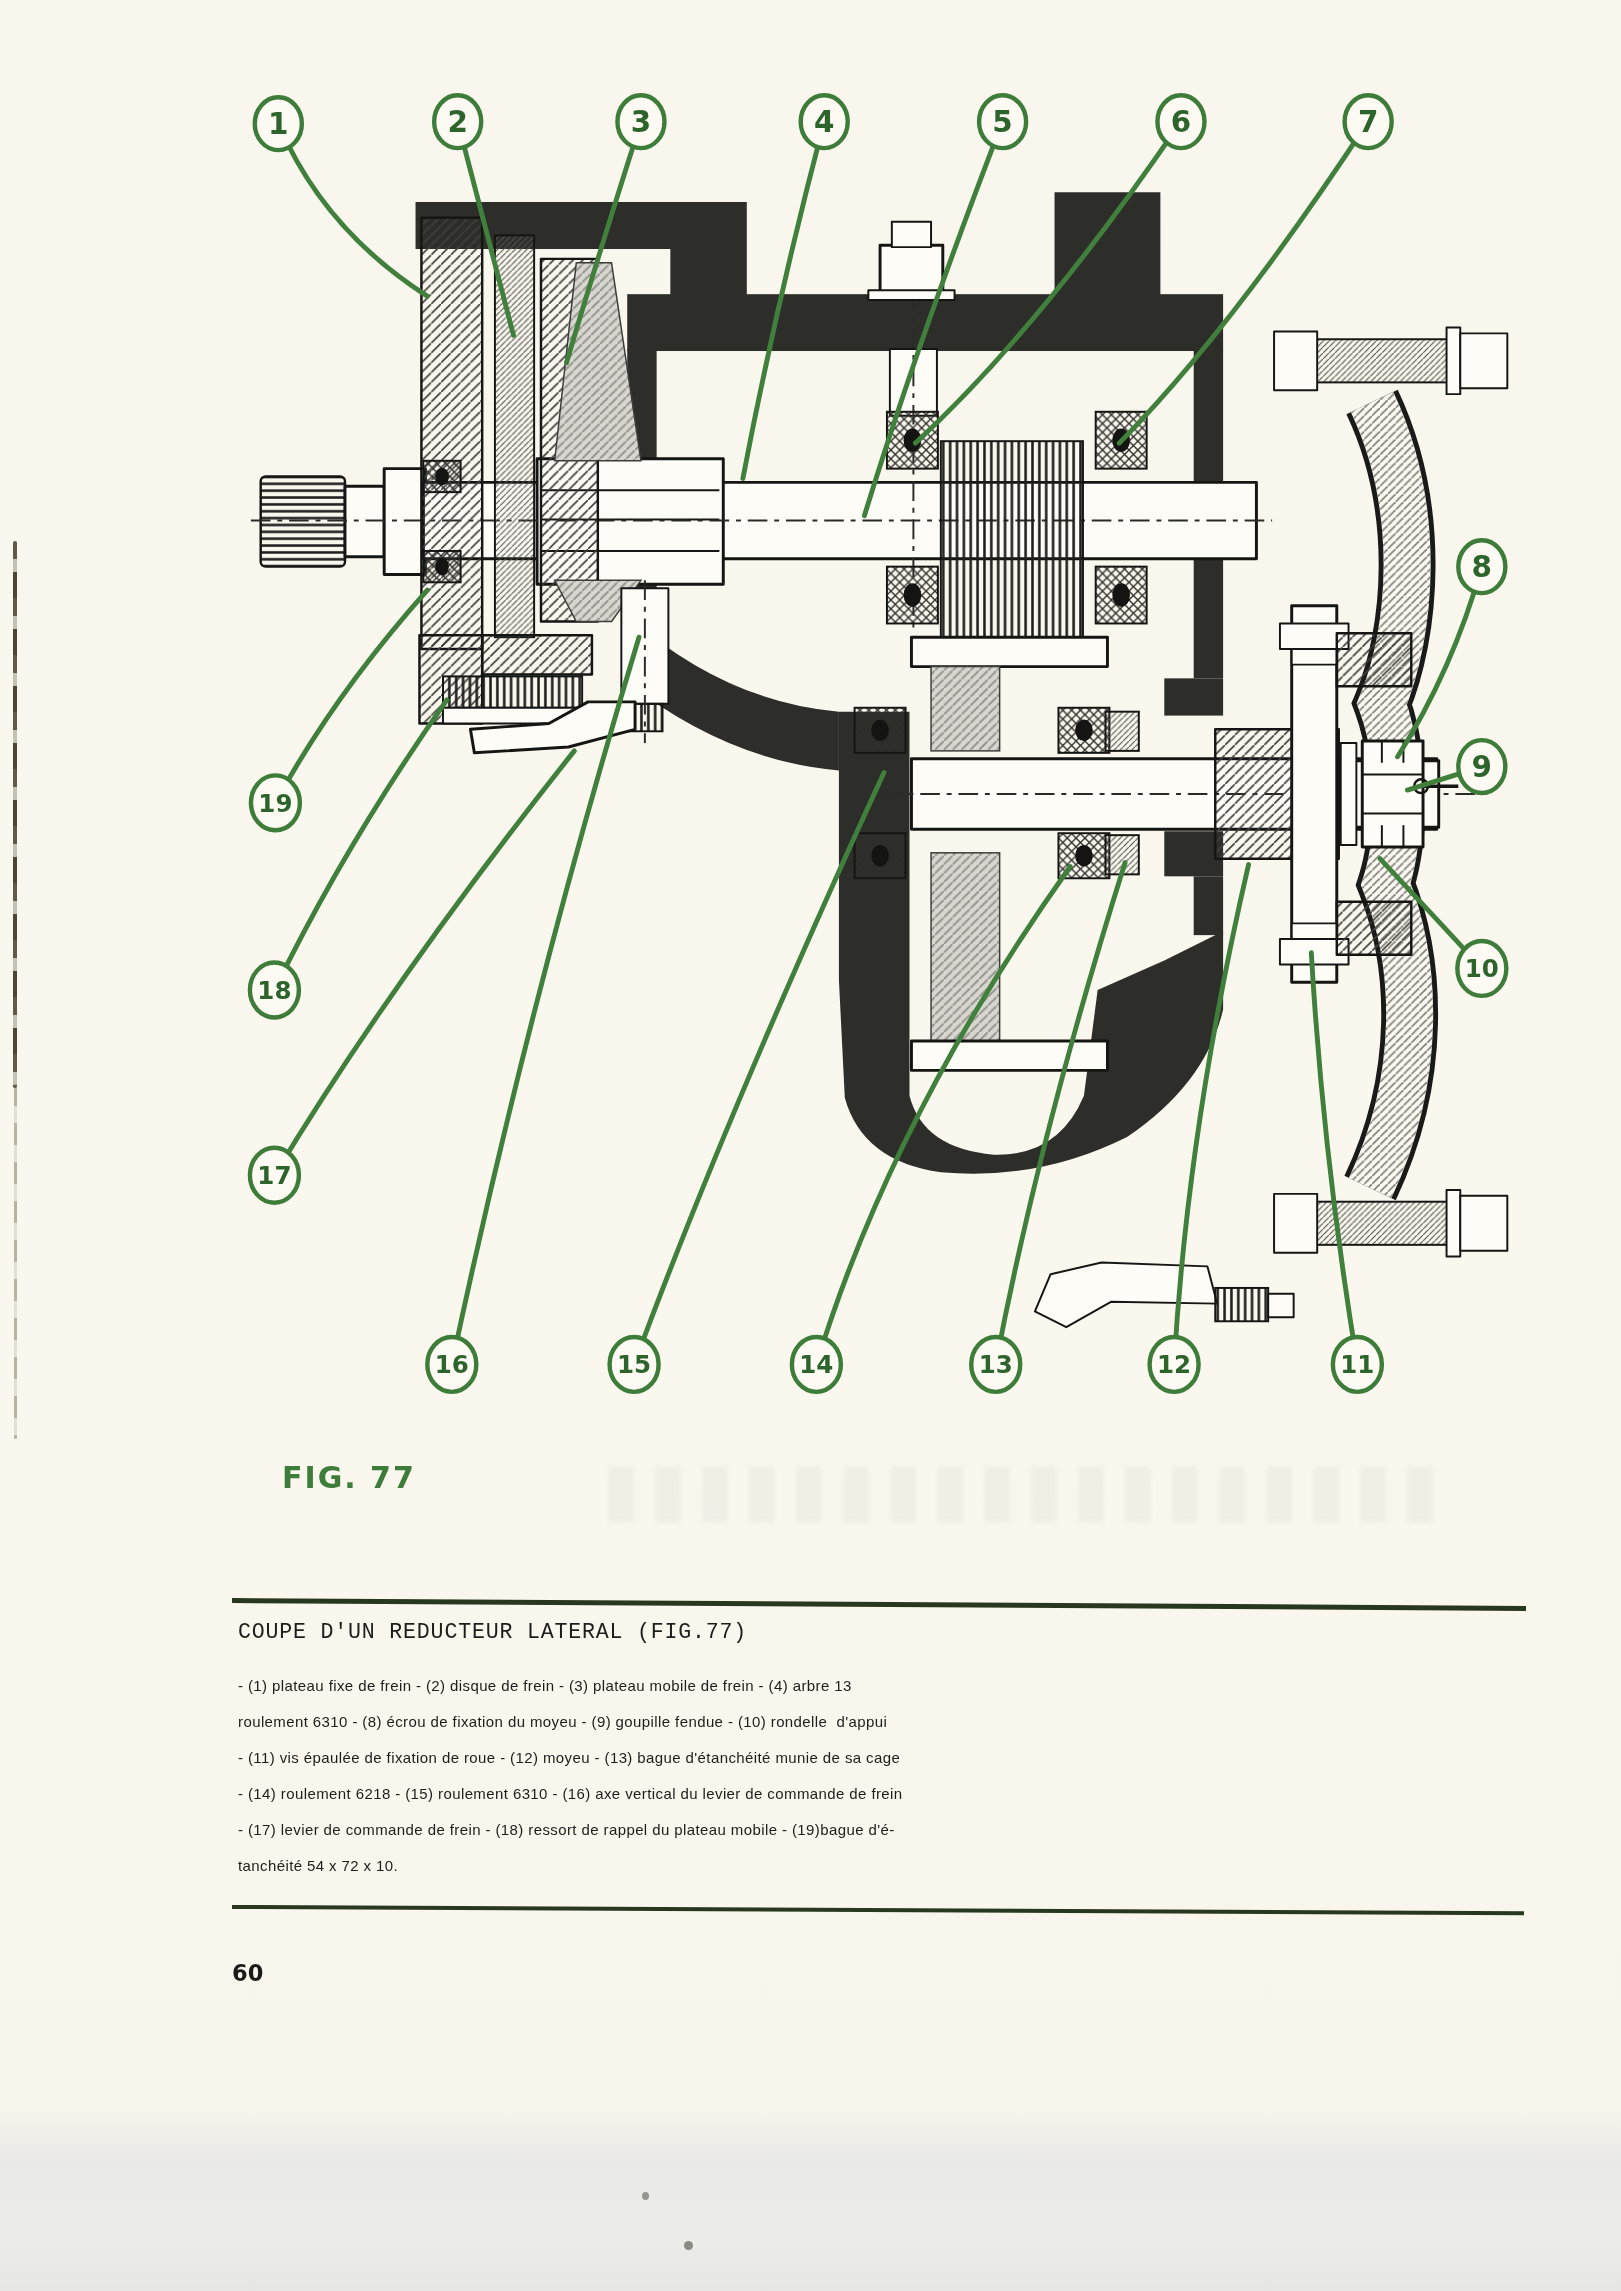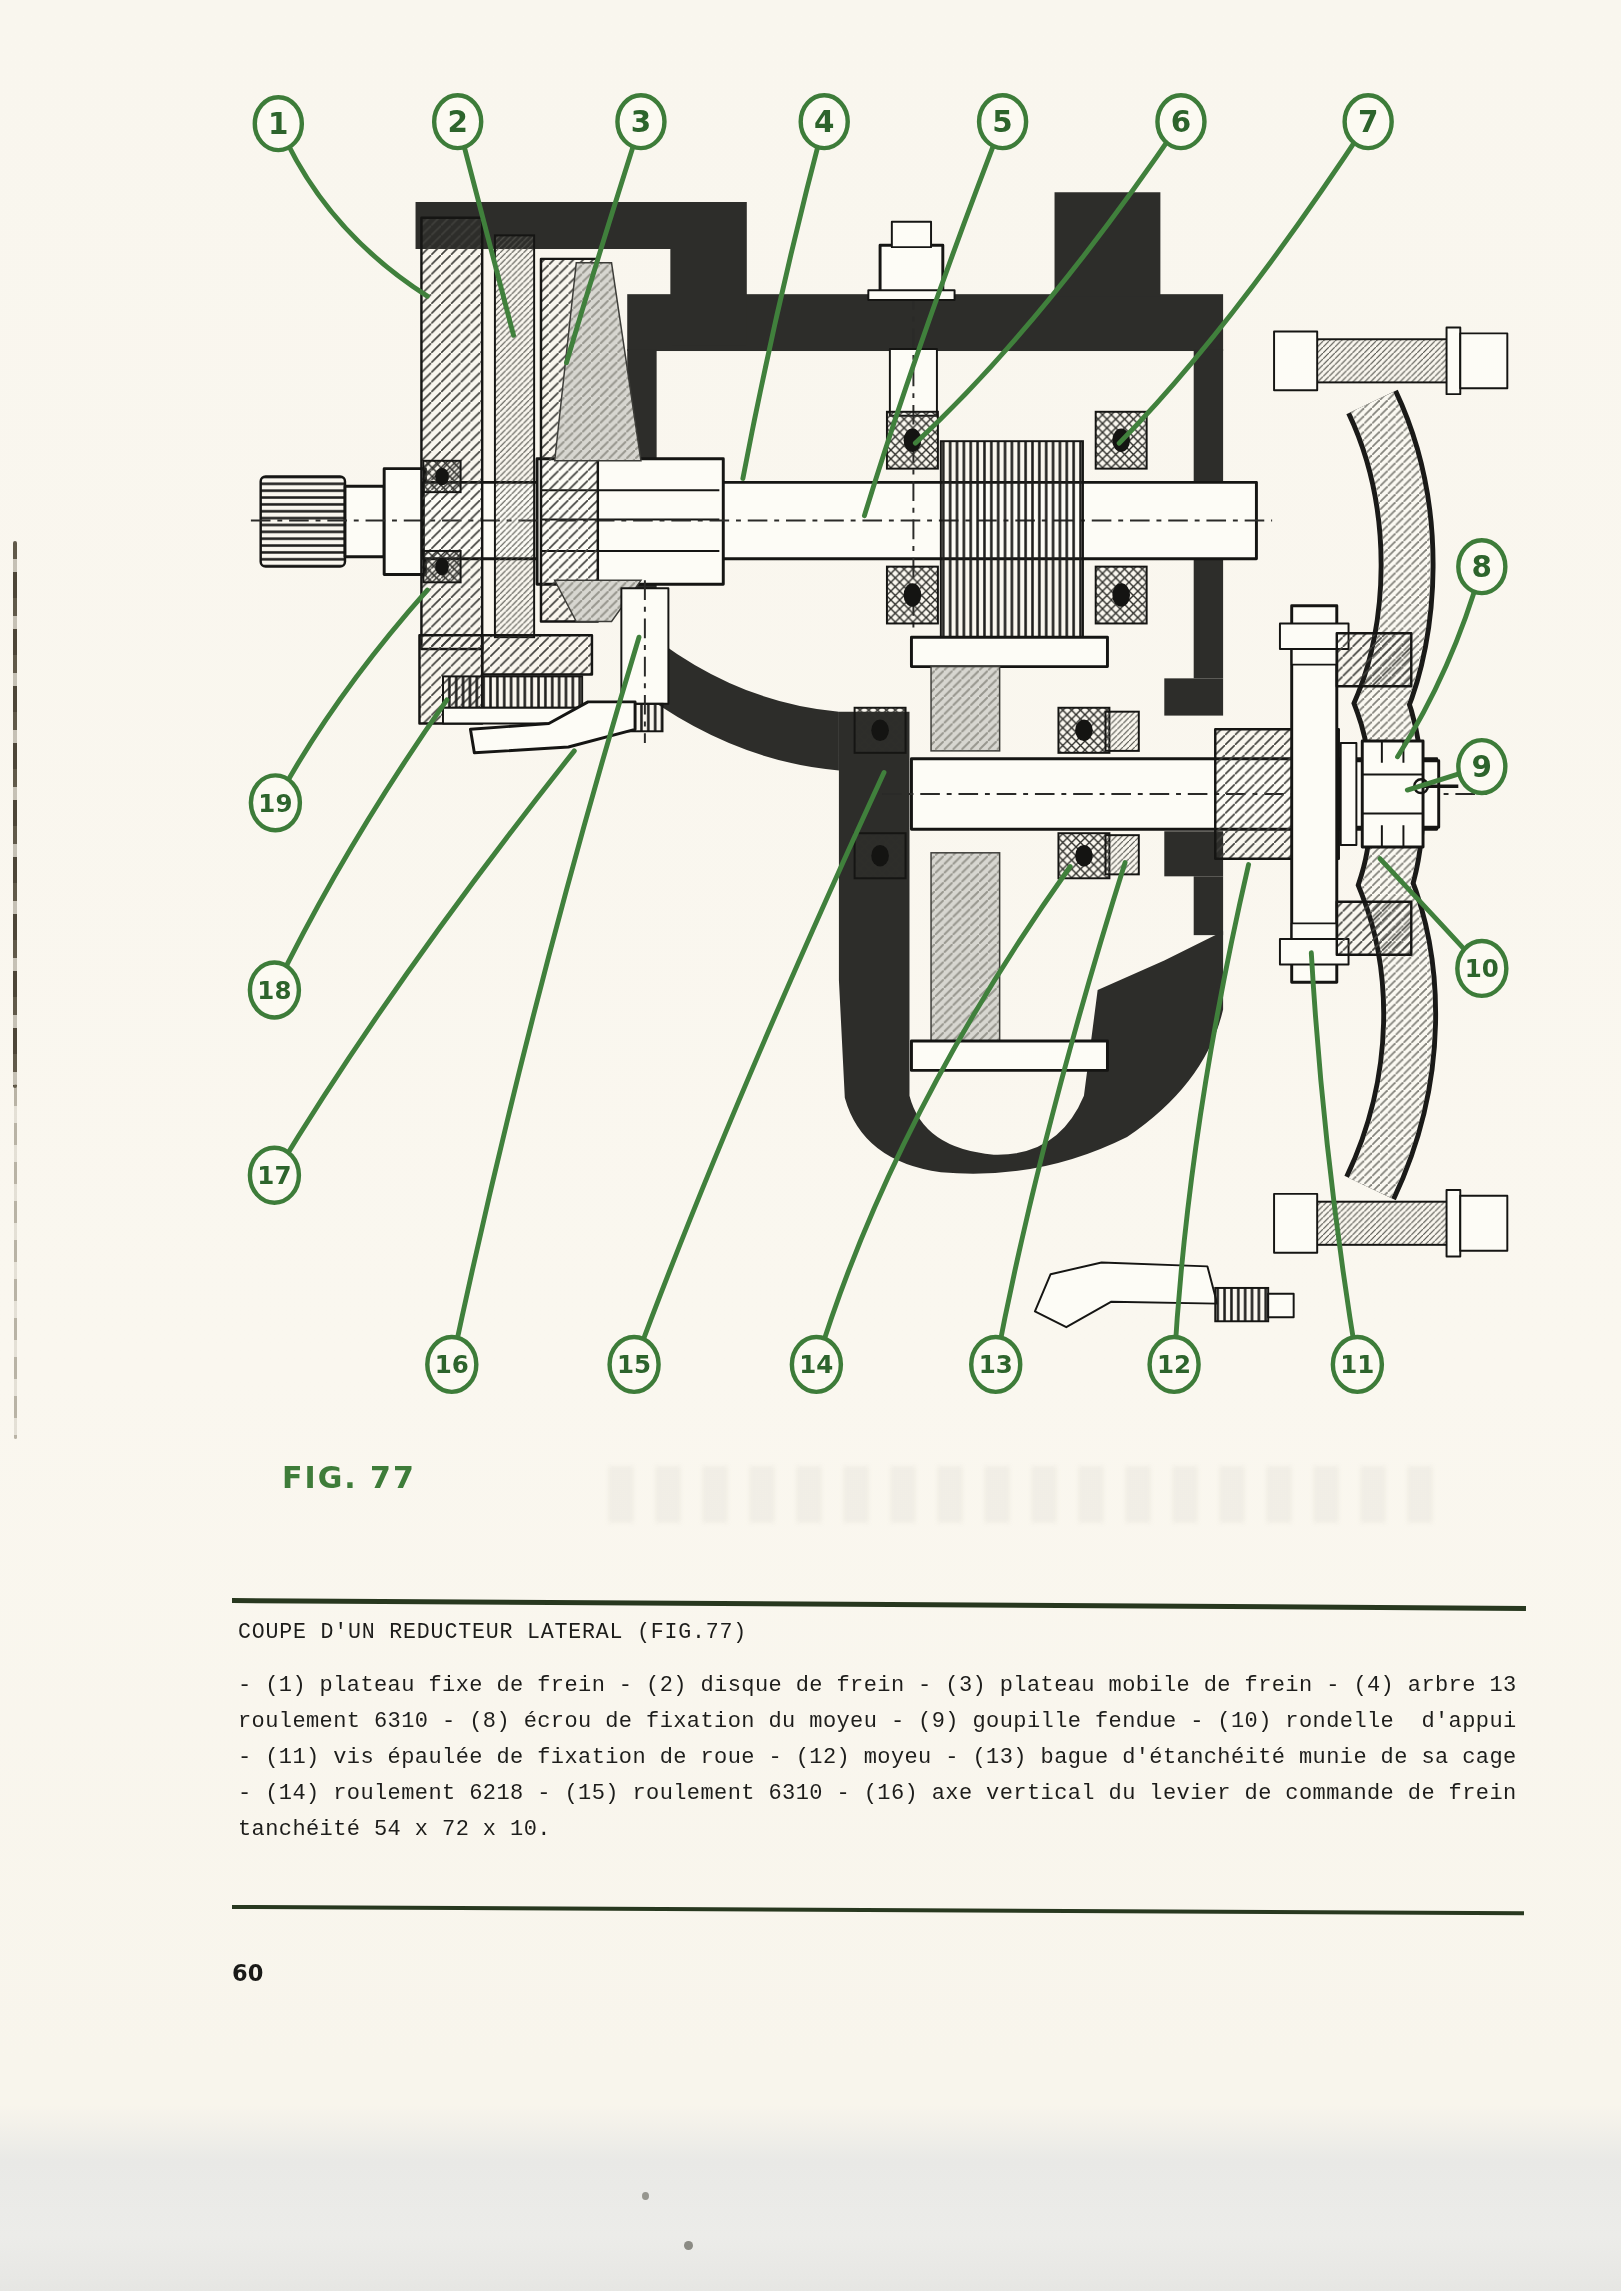--- a/index.html
+++ b/index.html
@@ -34,21 +34,21 @@
   .fig-label{position:absolute;left:238px;top:1460px;
              font-family:"DejaVu Sans",sans-serif;font-weight:800;
              font-size:30px;letter-spacing:2px;color:#3e7c39;margin-left:44px;}
   .rule{position:absolute;background:#28381f;transform-origin:left center;}
   .rule-top{left:232px;top:1598px;width:1294px;height:4.9px;transform:rotate(0.35deg);}
   .rule-bottom{left:232px;top:1905px;width:1292px;height:3.9px;transform:rotate(0.28deg);}
   .legend{position:absolute;left:238px;top:1613px;width:1304px;color:#1d1d1b;margin-top:7px;}
   .legend-title{font-family:"Liberation Mono",monospace;font-size:21.6px;
                 letter-spacing:0.8px;white-space:pre;}
   .legend-lines{margin-top:23.5px;}
-  .legend-line{font-family:Liberation Mono, monospace;font-size:22px;line-height:36px;
+  .legend-line{font-family:Liberation Sans, sans-serif;font-size:15px;line-height:36px;
                letter-spacing:0.4px;white-space:pre;}
   .page-number{position:absolute;left:232px;top:1960px;
                font-family:"DejaVu Sans",sans-serif;font-weight:600;
                font-size:22.5px;color:#1a1a18;text-align:right;}
   .binding-edge{position:absolute;left:12.7px;top:541px;width:3.9px;height:547px;border-radius:2px;
       background:repeating-linear-gradient(180deg,rgba(70,62,45,.85) 0 17.6px,
                  rgba(100,92,72,.35) 17.6px 31px,rgba(58,50,36,.9) 31px 57px);}
   .binding-edge-2{position:absolute;left:13.7px;top:1084px;width:2.9px;height:355px;border-radius:2px;
       background:repeating-linear-gradient(180deg,rgba(120,112,92,.5) 0 21.6px,
                  rgba(140,132,112,.2) 21.6px 39px);}
@@ -326,20 +326,21 @@
 
   <div class="rule rule-top"></div>
 
   <div class="legend">
     <div class="legend-title">COUPE D'UN REDUCTEUR LATERAL (FIG.77)</div>
     <div class="legend-lines">
       <div class="legend-line">- (1) plateau fixe de frein - (2) disque de frein - (3) plateau mobile de frein - (4) arbre 13</div>
       <div class="legend-line">roulement 6310 - (8) écrou de fixation du moyeu - (9) goupille fendue - (10) rondelle  d'appui</div>
       <div class="legend-line">- (11) vis épaulée de fixation de roue - (12) moyeu - (13) bague d'étanchéité munie de sa cage</div>
       <div class="legend-line">- (14) roulement 6218 - (15) roulement 6310 - (16) axe vertical du levier de commande de frein</div>
+      <div class="legend-line">- (17) levier de commande de frein - (18) ressort de rappel du plateau mobile - (19)bague d'é-</div>
       <div class="legend-line">tanchéité 54 x 72 x 10.</div>
     </div>
   </div>
 
   <div class="rule rule-bottom"></div>
 
   <div class="page-number">60</div>
 
   <div class="binding-edge"></div>
   <div class="binding-edge-2"></div>

